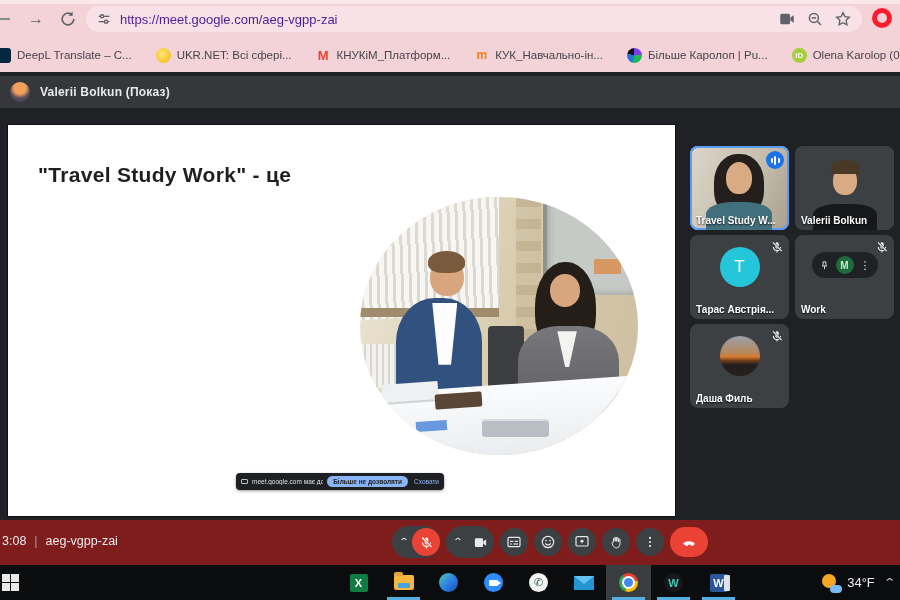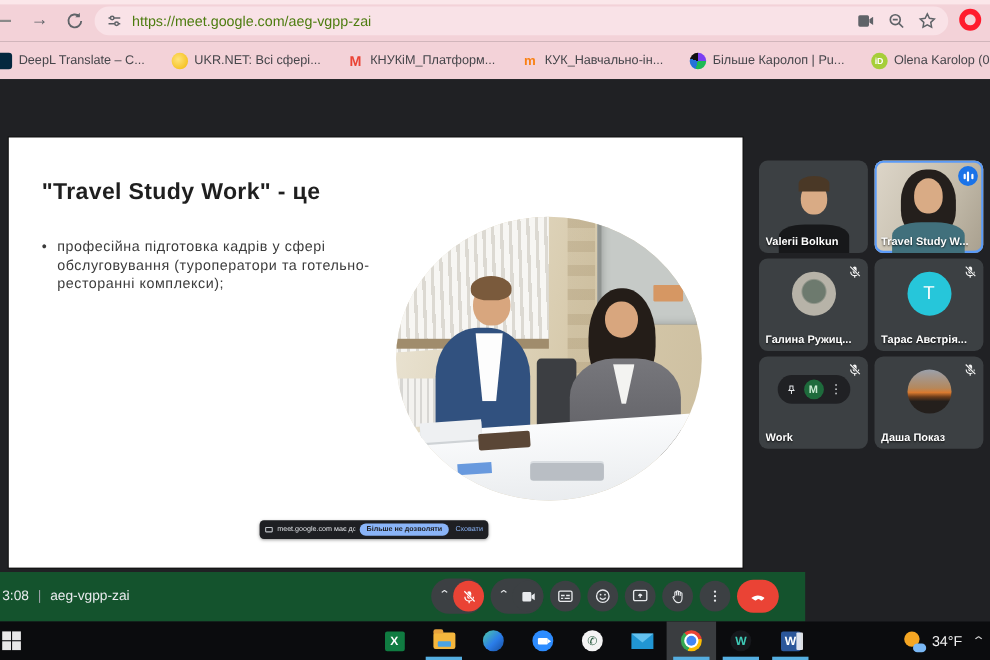--- a/index.html
+++ b/index.html
@@ -7,21 +7,21 @@
   #screen{position:relative;width:900px;height:600px;overflow:hidden;
           font-family:"Liberation Sans",sans-serif;background:#202124}
 
   
   .chrome{position:absolute;left:0;top:0;width:900px;height:38px;background:#f3d2d8}
   .chrome::before{content:"";position:absolute;left:0;top:0;width:100%;height:4px;background:#fbe7ea}
   .nav-back{position:absolute;left:0;top:18px;width:10px;height:2px;background:#8a8a8a}
   .nav-fwd{position:absolute;left:26px;top:9px;width:20px;height:20px;color:#5f6368;font-size:16px;line-height:20px;text-align:center}
   .nav-reload{position:absolute;left:58px;top:9px;width:20px;height:20px}
   .omnibox{position:absolute;left:86px;top:6px;width:776px;height:26px;background:#f9e2e7;border-radius:13px;display:flex;align-items:center;padding:0 10px}
-  .omni-url{font-size:13px;color:#4d7c0f;margin-left:8px;flex:1;white-space:nowrap;overflow:hidden}
+  .omni-url{font-size:13px;color:#4c1d95;margin-left:8px;flex:1;white-space:nowrap;overflow:hidden}
   .ob-ic{width:18px;height:18px;margin-left:10px;flex:0 0 auto}
   .opera{position:absolute;right:8px;top:8px;width:20px;height:20px;border-radius:50%;border:5px solid #ff1b2d;background:transparent}
 
   
   .bookmarks{position:absolute;left:0;top:38px;width:900px;height:34px;background:#f3d2d8;display:flex;align-items:center;gap:24px;padding-left:4px;overflow:hidden}
   .bm{display:flex;align-items:center;gap:6px;white-space:nowrap;cursor:default}
   .bm-label{font-size:11.5px;color:#45454a}
   .bm-ic{width:15px;height:15px;border-radius:3px;flex:0 0 auto;display:flex;align-items:center;justify-content:center;font-weight:bold}
   .ic-deepl{background:#04283f;margin-left:-8px}
   .ic-ukrnet{background:radial-gradient(circle at 40% 40%,#ffe37a,#f2b705);border-radius:50%}
@@ -97,21 +97,21 @@
   .av-valeria{background:radial-gradient(circle at 50% 42%,#dcbca6 0 32%,#241d18 38%)}
   .av-galyna{background:radial-gradient(circle at 50% 45%,#6d7a6e 0 34%,#b7b3a8 40%)}
   .av-taras{background:#26c6da;display:flex;align-items:center;justify-content:center;font-size:17px;color:#fff}
   .av-dasha{background:linear-gradient(180deg,#9aa0ab 0%,#b5885c 42%,#d97a30 52%,#6b3b1a 62%,#241f1c 72%)}
   .av-iryna{background:radial-gradient(circle at 50% 34%,#ecd9c5 0 24%,#d4c49c 28% 46%,#c2bbb1 52%)}
   .hover-pill{position:absolute;left:50%;top:36%;transform:translate(-50%,-50%);width:66px;height:26px;background:rgba(28,29,32,.88);border-radius:13px;display:flex;align-items:center;justify-content:center;gap:6px}
   .hp-avatar{width:18px;height:18px;border-radius:50%;background:#1e6b3c;display:flex;align-items:center;justify-content:center;font-size:10px;font-weight:bold;color:#c9ead2}
   .hp-dots{color:#e8eaed;font-size:11px;letter-spacing:0;line-height:10px}
 
   
-  .controlbar{position:absolute;left:0;top:520px;width:732px;height:45px;background:#14532d}
+  .controlbar{position:absolute;left:0;top:520px;width:900px;height:45px;background:#7f1d1d}
   .cb-meta{position:absolute;left:2px;top:14px;display:flex;align-items:center;gap:8px;font-size:12.5px;color:#e8eaed}
   .cb-sep{color:#9aa0a6}
   .controls{position:absolute;left:392px;top:6px;height:32px;display:flex;align-items:center;gap:6px}
   .pill{display:flex;align-items:center;height:32px;background:#3c4043;border-radius:16px;padding-left:6px}
   .chev{width:12px;height:12px;color:#e8eaed;font-size:10px;line-height:12px;text-align:center;transform:scaleX(1.3)}
   .cbtn{width:28px;height:28px;border-radius:50%;background:#3c4043;display:flex;align-items:center;justify-content:center;flex:0 0 auto}
   .cbtn.red{background:#ea4335}
   .pill .cbtn{margin-left:2px}
   .endcall{width:38px;height:30px;border-radius:16px;background:#ea4335;display:flex;align-items:center;justify-content:center}
   .ico{display:block}
@@ -217,25 +217,28 @@
     </div>
     <div class="bm">
       <span class="bm-ic ic-orcid">iD</span>
       <span class="bm-label">Olena Karolop (000...</span>
     </div>
 
   </div>
 
   <div class="meet">
 
+    <div class="banner">
+      <span class="banner-avatar"></span>
+      <span class="banner-text">Valerii Bolkun (Показ)</span>
+    </div>
 
     <div class="slide">
       <div class="slide-title">"Travel Study Work" - це</div>
       <div class="bullets">
-        <div class="bullet">професійна підготовка кадрів у сфері обслуговування (туроператори та готельно-ресторанні комплекси);</div>
       </div>
 
       <div class="photo">
         <div class="ph-blinds"></div>
         <div class="ph-sill"></div>
         <div class="ph-screen"></div>
         <div class="ph-screen-mark"></div>
         <div class="ph-pillar"></div>
         <div class="ph-radiator"></div>
         <div class="ph-outlet"></div>
@@ -258,50 +261,40 @@
       <div class="share-note">
         <span class="sn-mon"></span>
         <span class="sn-text">meet.google.com має доступ до вашого екрана.</span>
         <span class="sn-btn">Більше не дозволяти</span>
         <span class="sn-link">Сховати</span>
       </div>
     </div>
 
     <div class="tiles">
 
-      <div class="tile t-video2">
-        <div class="pv tv2-top"></div>
-        <div class="pv tv2-face"></div>
-        <div class="pv tv2-hair"></div>
-        <div class="tile-label">Valerii Bolkun</div>
-      </div>
-
       <div class="tile speaking t-video1">
         <div class="pv tv1-hair"></div>
         <div class="pv tv1-face"></div>
         <div class="pv tv1-top"></div>
         <div class="audio-badge">
             <i class="ab1"></i>
             <i class="ab2"></i>
             <i class="ab3"></i>
           </div>
         <div class="tile-label">Travel Study W...</div>
       </div>
 
-
-      <div class="tile">
-        <div class="avatar av-galyna"></div>
-        <svg class="mic-off" viewBox="0 0 24 24">
-            <path fill="#fff" d="M12 15a3 3 0 0 0 3-3V7a3 3 0 0 0-6 0v5a3 3 0 0 0 3 3z"></path>
-            <path fill="#fff" d="M17.3 12a5.3 5.3 0 0 1-10.6 0H4.9a7.1 7.1 0 0 0 6.2 7v2.5h1.8V19a7.1 7.1 0 0 0 6.2-7z"></path>
-            <line x1="5" y1="4" x2="20" y2="19" stroke="#3c4043" stroke-width="3.5"></line>
-            <line x1="5" y1="4" x2="20" y2="19" stroke="#fff" stroke-width="1.8"></line>
-          </svg>
-        <div class="tile-label">Галина Ружиц...</div>
-      </div>
+      <div class="tile t-video2">
+        <div class="pv tv2-top"></div>
+        <div class="pv tv2-face"></div>
+        <div class="pv tv2-hair"></div>
+        <div class="tile-label">Valerii Bolkun</div>
+      </div>
+
+
 
       <div class="tile">
         <div class="avatar av-taras">T</div>
         <svg class="mic-off" viewBox="0 0 24 24">
             <path fill="#fff" d="M12 15a3 3 0 0 0 3-3V7a3 3 0 0 0-6 0v5a3 3 0 0 0 3 3z"></path>
             <path fill="#fff" d="M17.3 12a5.3 5.3 0 0 1-10.6 0H4.9a7.1 7.1 0 0 0 6.2 7v2.5h1.8V19a7.1 7.1 0 0 0 6.2-7z"></path>
             <line x1="5" y1="4" x2="20" y2="19" stroke="#3c4043" stroke-width="3.5"></line>
             <line x1="5" y1="4" x2="20" y2="19" stroke="#fff" stroke-width="1.8"></line>
           </svg>
         <div class="tile-label">Тарас Австрія...</div>
@@ -325,21 +318,21 @@
       </div>
 
       <div class="tile">
         <div class="avatar av-dasha"></div>
         <svg class="mic-off" viewBox="0 0 24 24">
             <path fill="#fff" d="M12 15a3 3 0 0 0 3-3V7a3 3 0 0 0-6 0v5a3 3 0 0 0 3 3z"></path>
             <path fill="#fff" d="M17.3 12a5.3 5.3 0 0 1-10.6 0H4.9a7.1 7.1 0 0 0 6.2 7v2.5h1.8V19a7.1 7.1 0 0 0 6.2-7z"></path>
             <line x1="5" y1="4" x2="20" y2="19" stroke="#3c4043" stroke-width="3.5"></line>
             <line x1="5" y1="4" x2="20" y2="19" stroke="#fff" stroke-width="1.8"></line>
           </svg>
-        <div class="tile-label">Даша Показ</div>
+        <div class="tile-label">Даша Филь</div>
       </div>
 
     </div>
   </div>
 
   <div class="controlbar">
     <div class="cb-meta">
       <span>3:08</span>
       <span class="cb-sep">|</span>
       <span>aeg-vgpp-zai</span>

